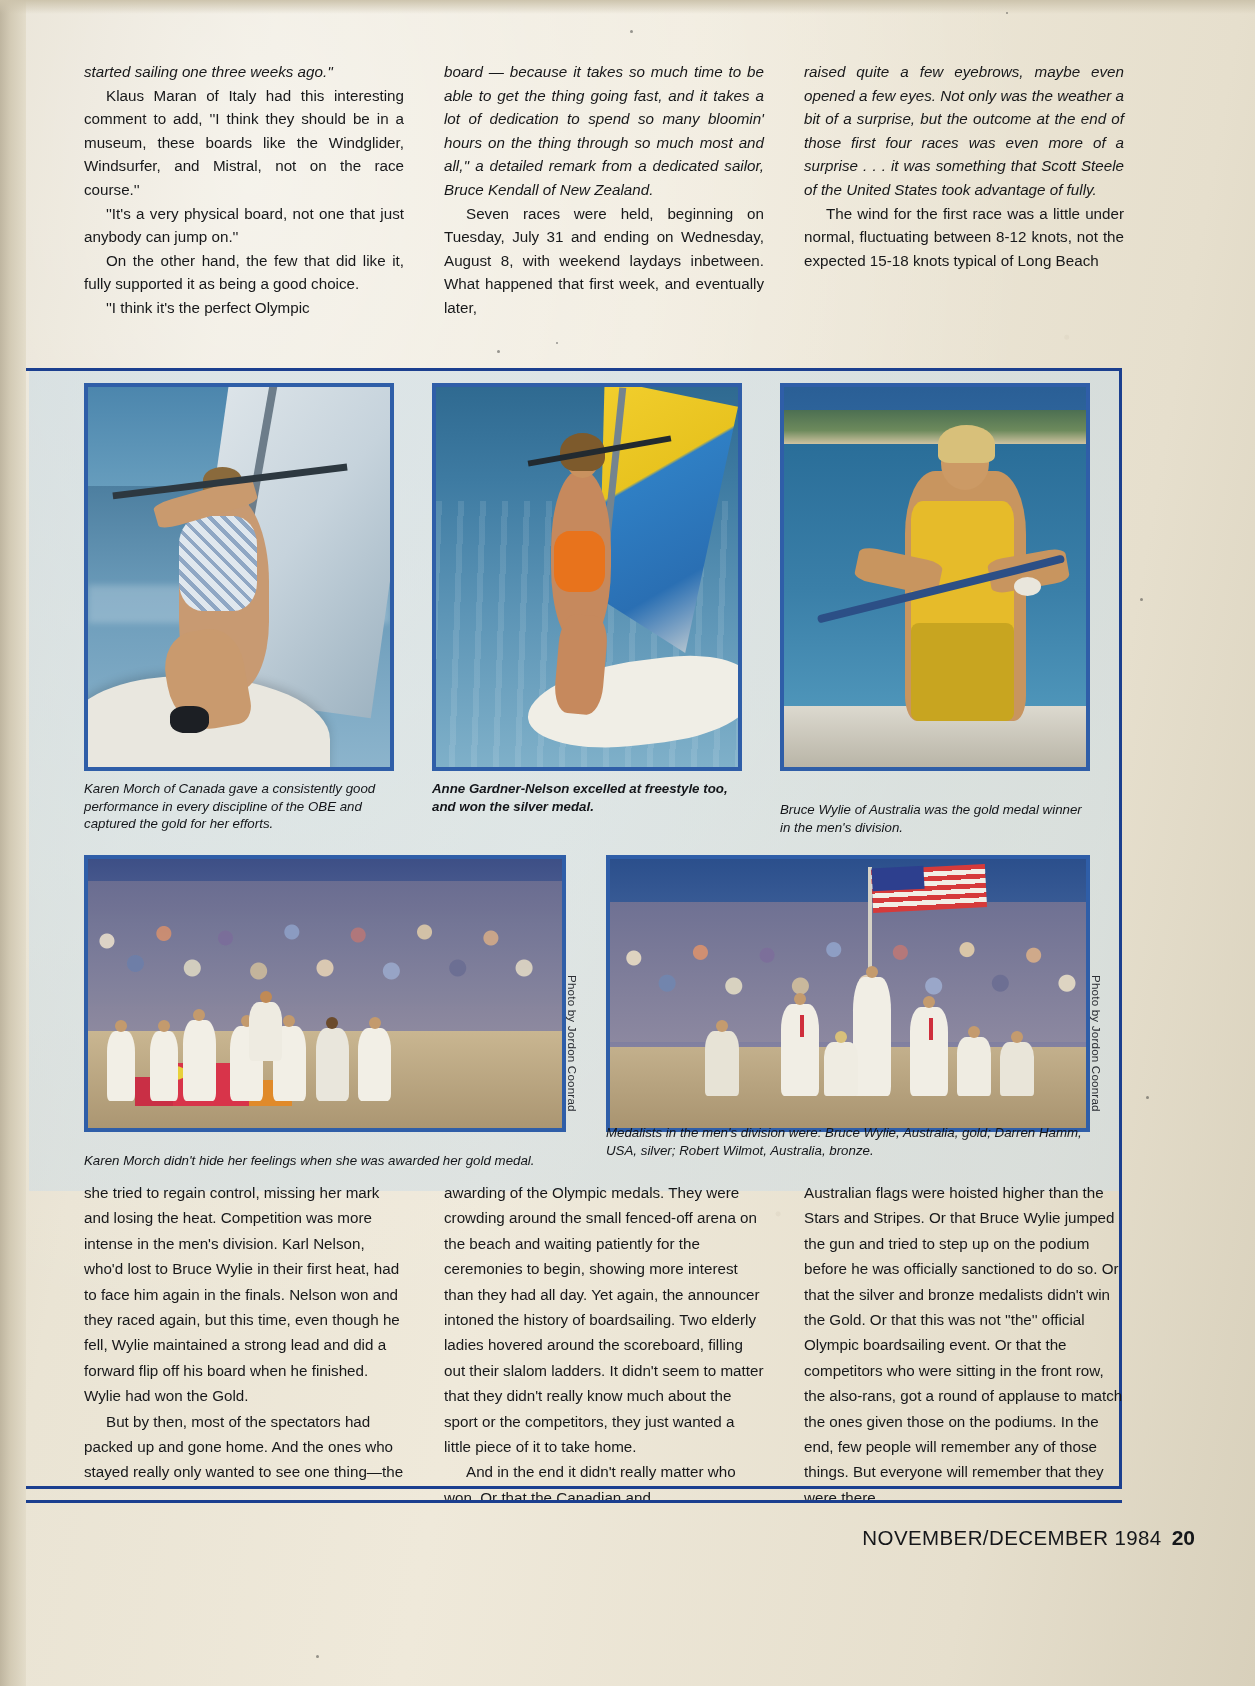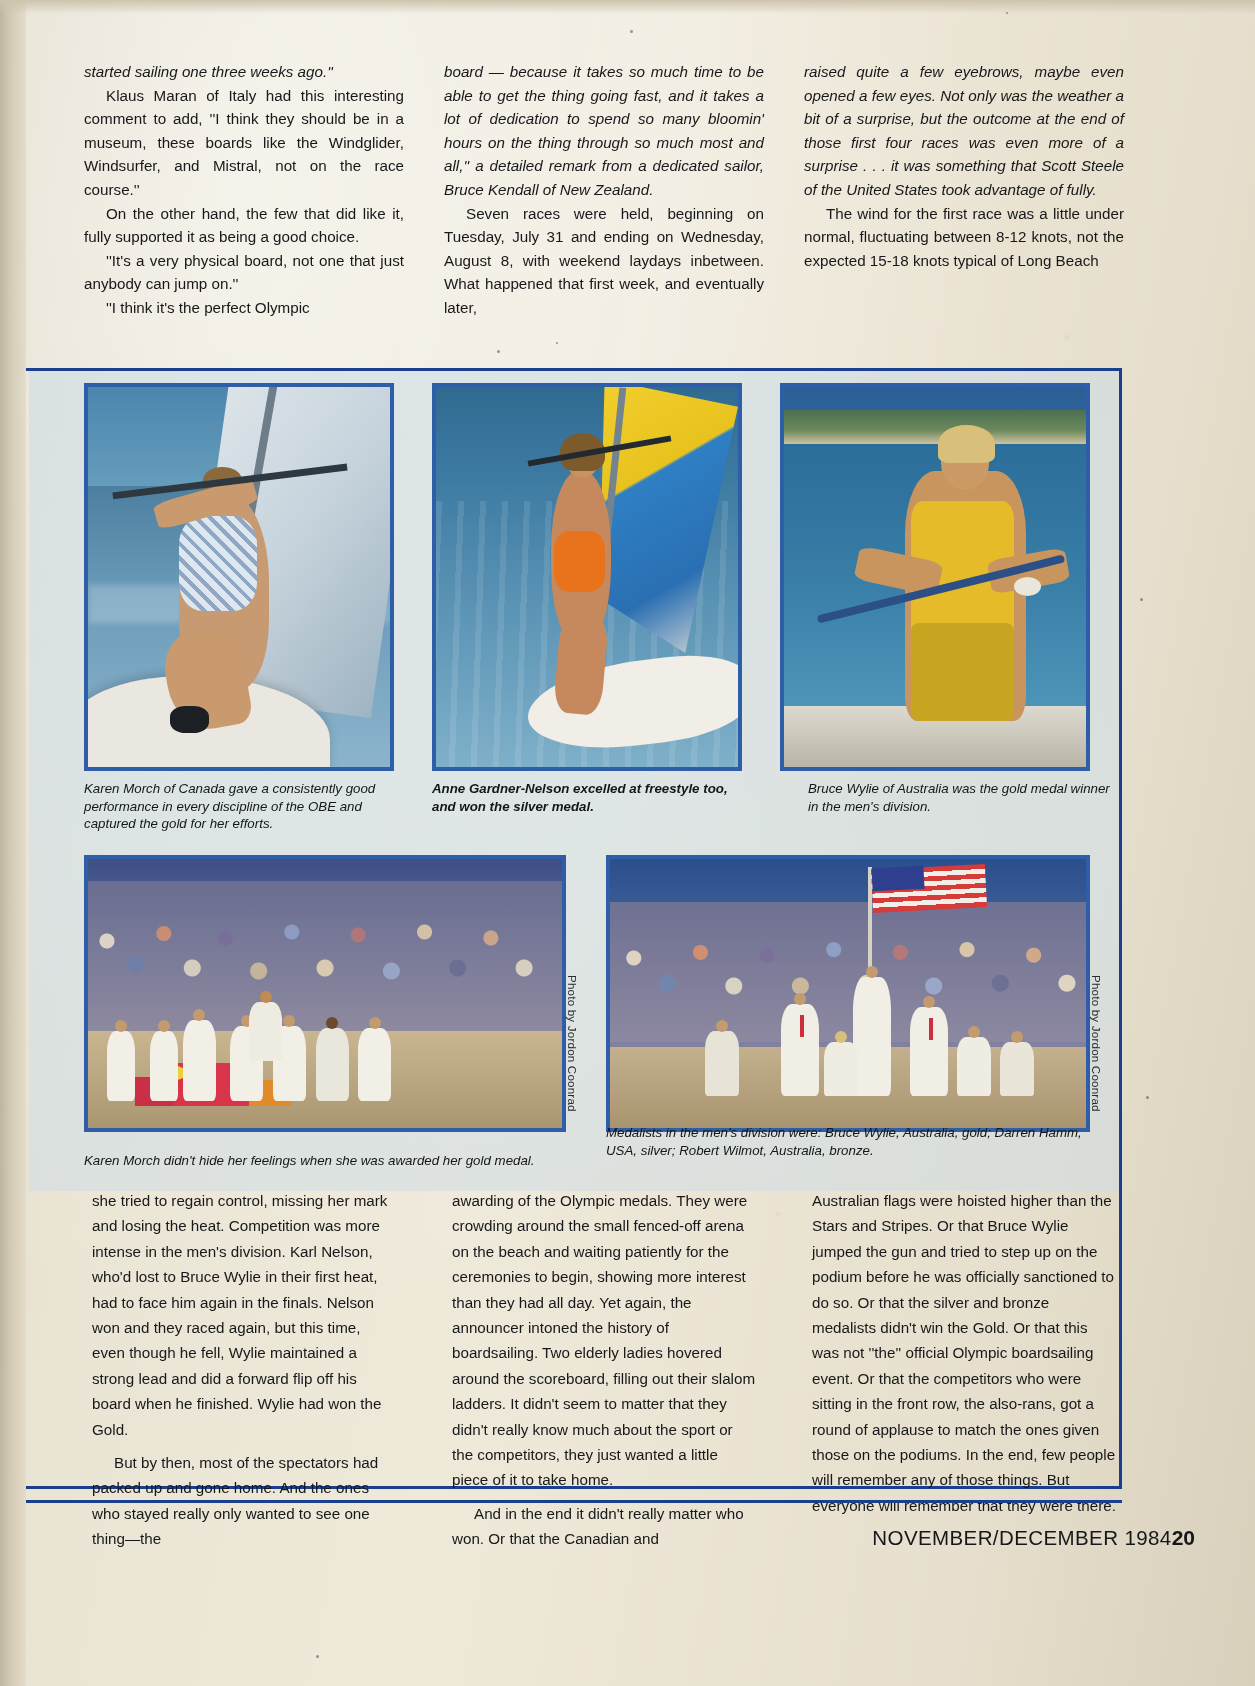--- a/index.html
+++ b/index.html
@@ -200,68 +200,68 @@
     color:#2a2d33;
     writing-mode:vertical-rl;
     letter-spacing:.2px;
   }
   #credit1 { left:566px; top:975px; }
   #credit2 { left:1090px; top:975px; }
 
   
   #cap1 { left:84px; top:780px; width:312px; }
   #cap2 { left:432px; top:780px; width:312px;font-weight:bold; }
-  #cap3 { left:780px; top:780px; width:312px;margin-left:28px; }
+  #cap3 { left:780px; top:801px; width:312px; }
   #cap4 { left:84px; top:1124px; width:470px;margin-top:28px; }
   #cap5 { left:606px; top:1124px; width:484px; }
 
   
   .bot-cols {
     position:absolute; left:84px; top:1180px; width:1040px;
     display:flex; gap:40px;
   }
   .bcol { width:320px; }
   .bcol p {
-    margin:8px;
+    margin:0;
     font-size:15.2px;
     line-height:25.4px;
     color:#17181a;
     text-indent:22px;
   }
   .bcol p.noind { text-indent:0; }
 
   
   .footer-rule {
     position:absolute; left:26px; top:1500px; width:1096px; height:3px;
     background:#1b3f8f;
   }
   .footer {
     position:absolute; right:60px; top:1526px;
-    display:flex; align-items:baseline; gap:0;
+    display:flex; align-items:baseline; gap:10px;
   }
   .footer .issue { font-size:20.5px; letter-spacing:.4px; color:#15171a; }
   .footer .pageno { font-size:21px; font-weight:bold; color:#15171a; }
 
   .specks { position:absolute; inset:0; pointer-events:none; }
   .specks i { position:absolute; background:#3a3a38; border-radius:50%; opacity:.5; }
 </style>
 </head>
 <body>
 
 <div class="page"></div>
 <div class="grain"></div>
 <div class="left-edge"></div>
 <div class="top-edge"></div>
 
 <div class="top-cols">
   <div class="col">
     <p class="noind">started sailing one three weeks ago.''</p>
     <p>Klaus Maran of Italy had this interesting comment to add, ''I think they should be in a museum, these boards like the Windglider, Windsurfer, and Mistral, not on the race course.''</p>
+    <p>''It's a very physical board, not one that just anybody can jump on.''</p>
     <p>On the other hand, the few that did like it, fully supported it as being a good choice.</p>
-    <p>''It's a very physical board, not one that just anybody can jump on.''</p>
     <p>''I think it's the perfect Olympic</p>
   </div>
   <div class="col">
     <p class="noind">board — because it takes so much time to be able to get the thing going fast, and it takes a lot of dedication to spend so many bloomin' hours on the thing through so much most and all,'' a detailed remark from a dedicated sailor, Bruce Kendall of New Zealand.</p>
     <p>Seven races were held, beginning on Tuesday, July 31 and ending on Wednesday, August 8, with weekend laydays inbetween. What happened that first week, and eventually later,</p>
   </div>
   <div class="col">
     <p class="noind">raised quite a few eyebrows, maybe even opened a few eyes. Not only was the weather a bit of a surprise, but the outcome at the end of those first four races was even more of a surprise . . . it was something that Scott Steele of the United States took advantage of fully.</p>
     <p>The wind for the first race was a little under normal, fluctuating between 8-12 knots, not the expected 15-18 knots typical of Long Beach</p>
   </div>

